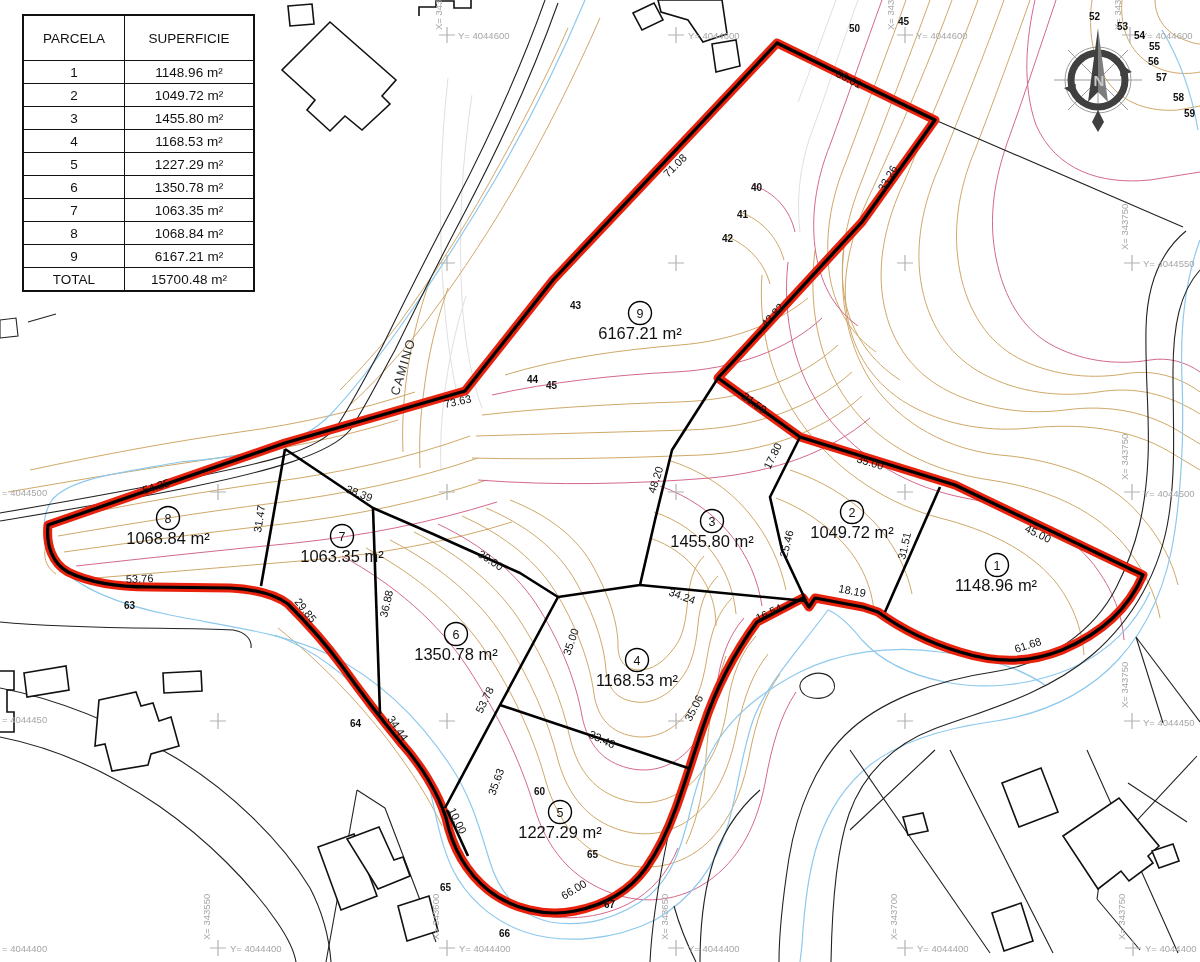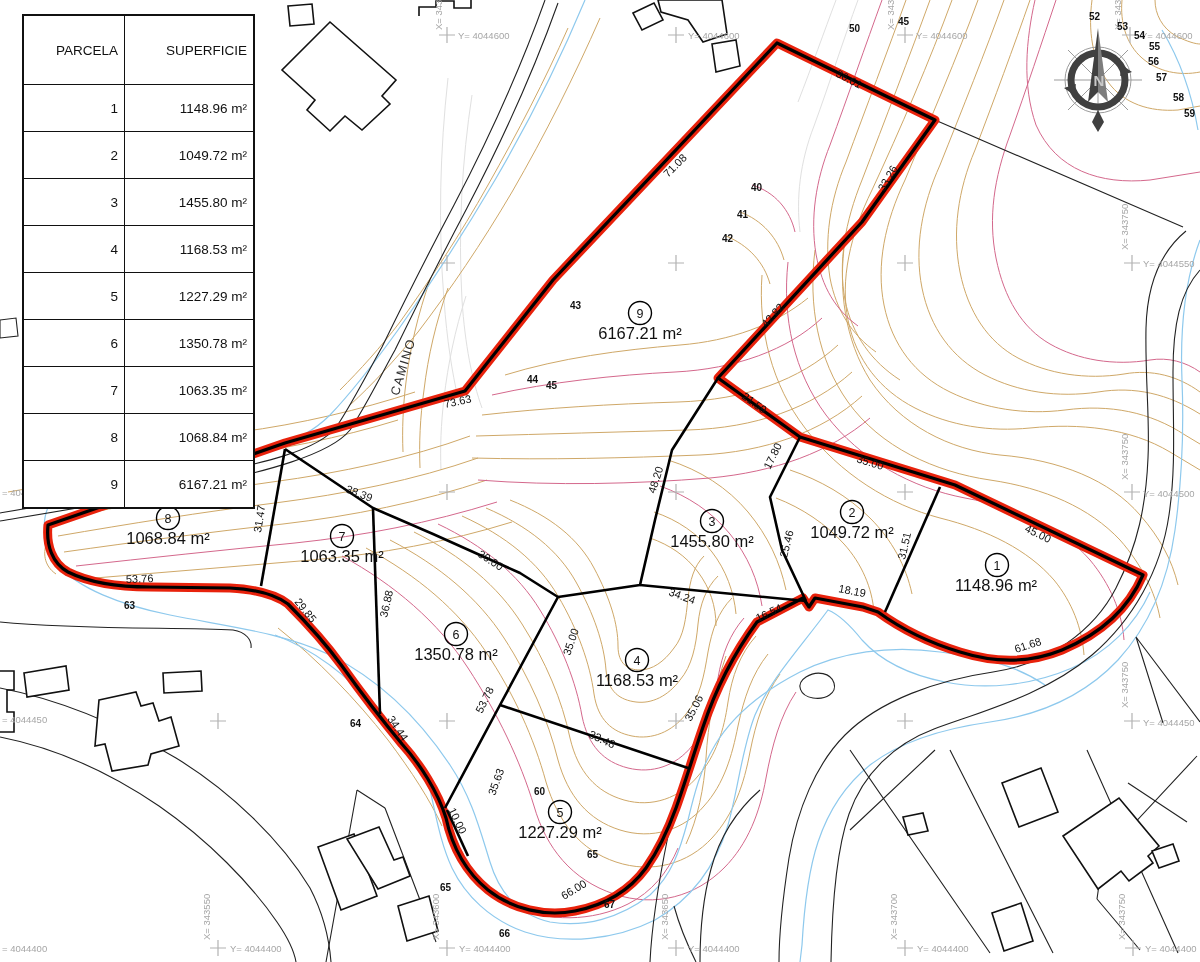--- a/index.html
+++ b/index.html
@@ -9,22 +9,22 @@
   svg text{font-family:"Liberation Sans",sans-serif;fill:#111}
   .dim{font-size:11px}
   .elev{font-size:10px;font-weight:bold}
   .gridlab{font-size:9.5px;fill:#a6a6a6;font-weight:normal}
   .pnum{font-size:12.5px;text-anchor:middle}
   .parea{font-size:16.5px;text-anchor:middle}
   .camino{font-size:12.5px;letter-spacing:1.5px;fill:#2e2e2e;text-anchor:middle}
   .ntext{font-size:15px;font-weight:bold;fill:#c9c9c9;text-anchor:middle}
   .areas-table{position:absolute;left:22px;top:14px;background:#fff;border:1.6px solid #111}
   .areas-table table{border-collapse:collapse;color:#111}
-  .areas-table th,.areas-table td{border:1.3px solid #111;text-align:right;vertical-align:middle;
-      font-size:13.5px;font-weight:normal;padding:12px 6px}
+  .areas-table th,.areas-table td{border:1.3px solid #111;text-align:center;vertical-align:middle;
+      font-size:13.5px;font-weight:normal;padding:0 6px}
   .areas-table th{width:88px;height:44px}
   .areas-table th+th{width:116px}
   .areas-table td{height:22px}
 </style>
 </head>
 <body>
 
 <div class="stage">
 <svg viewBox="0 0 1200 962" width="1200" height="962">
 
@@ -357,16 +357,20 @@
             <td>1063.35 m²</td>
           </tr>
       <tr>
             <td>8</td>
             <td>1068.84 m²</td>
           </tr>
       <tr>
             <td>9</td>
             <td>6167.21 m²</td>
           </tr>
+      <tr>
+            <td>TOTAL</td>
+            <td>15700.48 m²</td>
+          </tr>
     </tbody>
       </table>
   </div>
 </div>
 
 </body></html>

